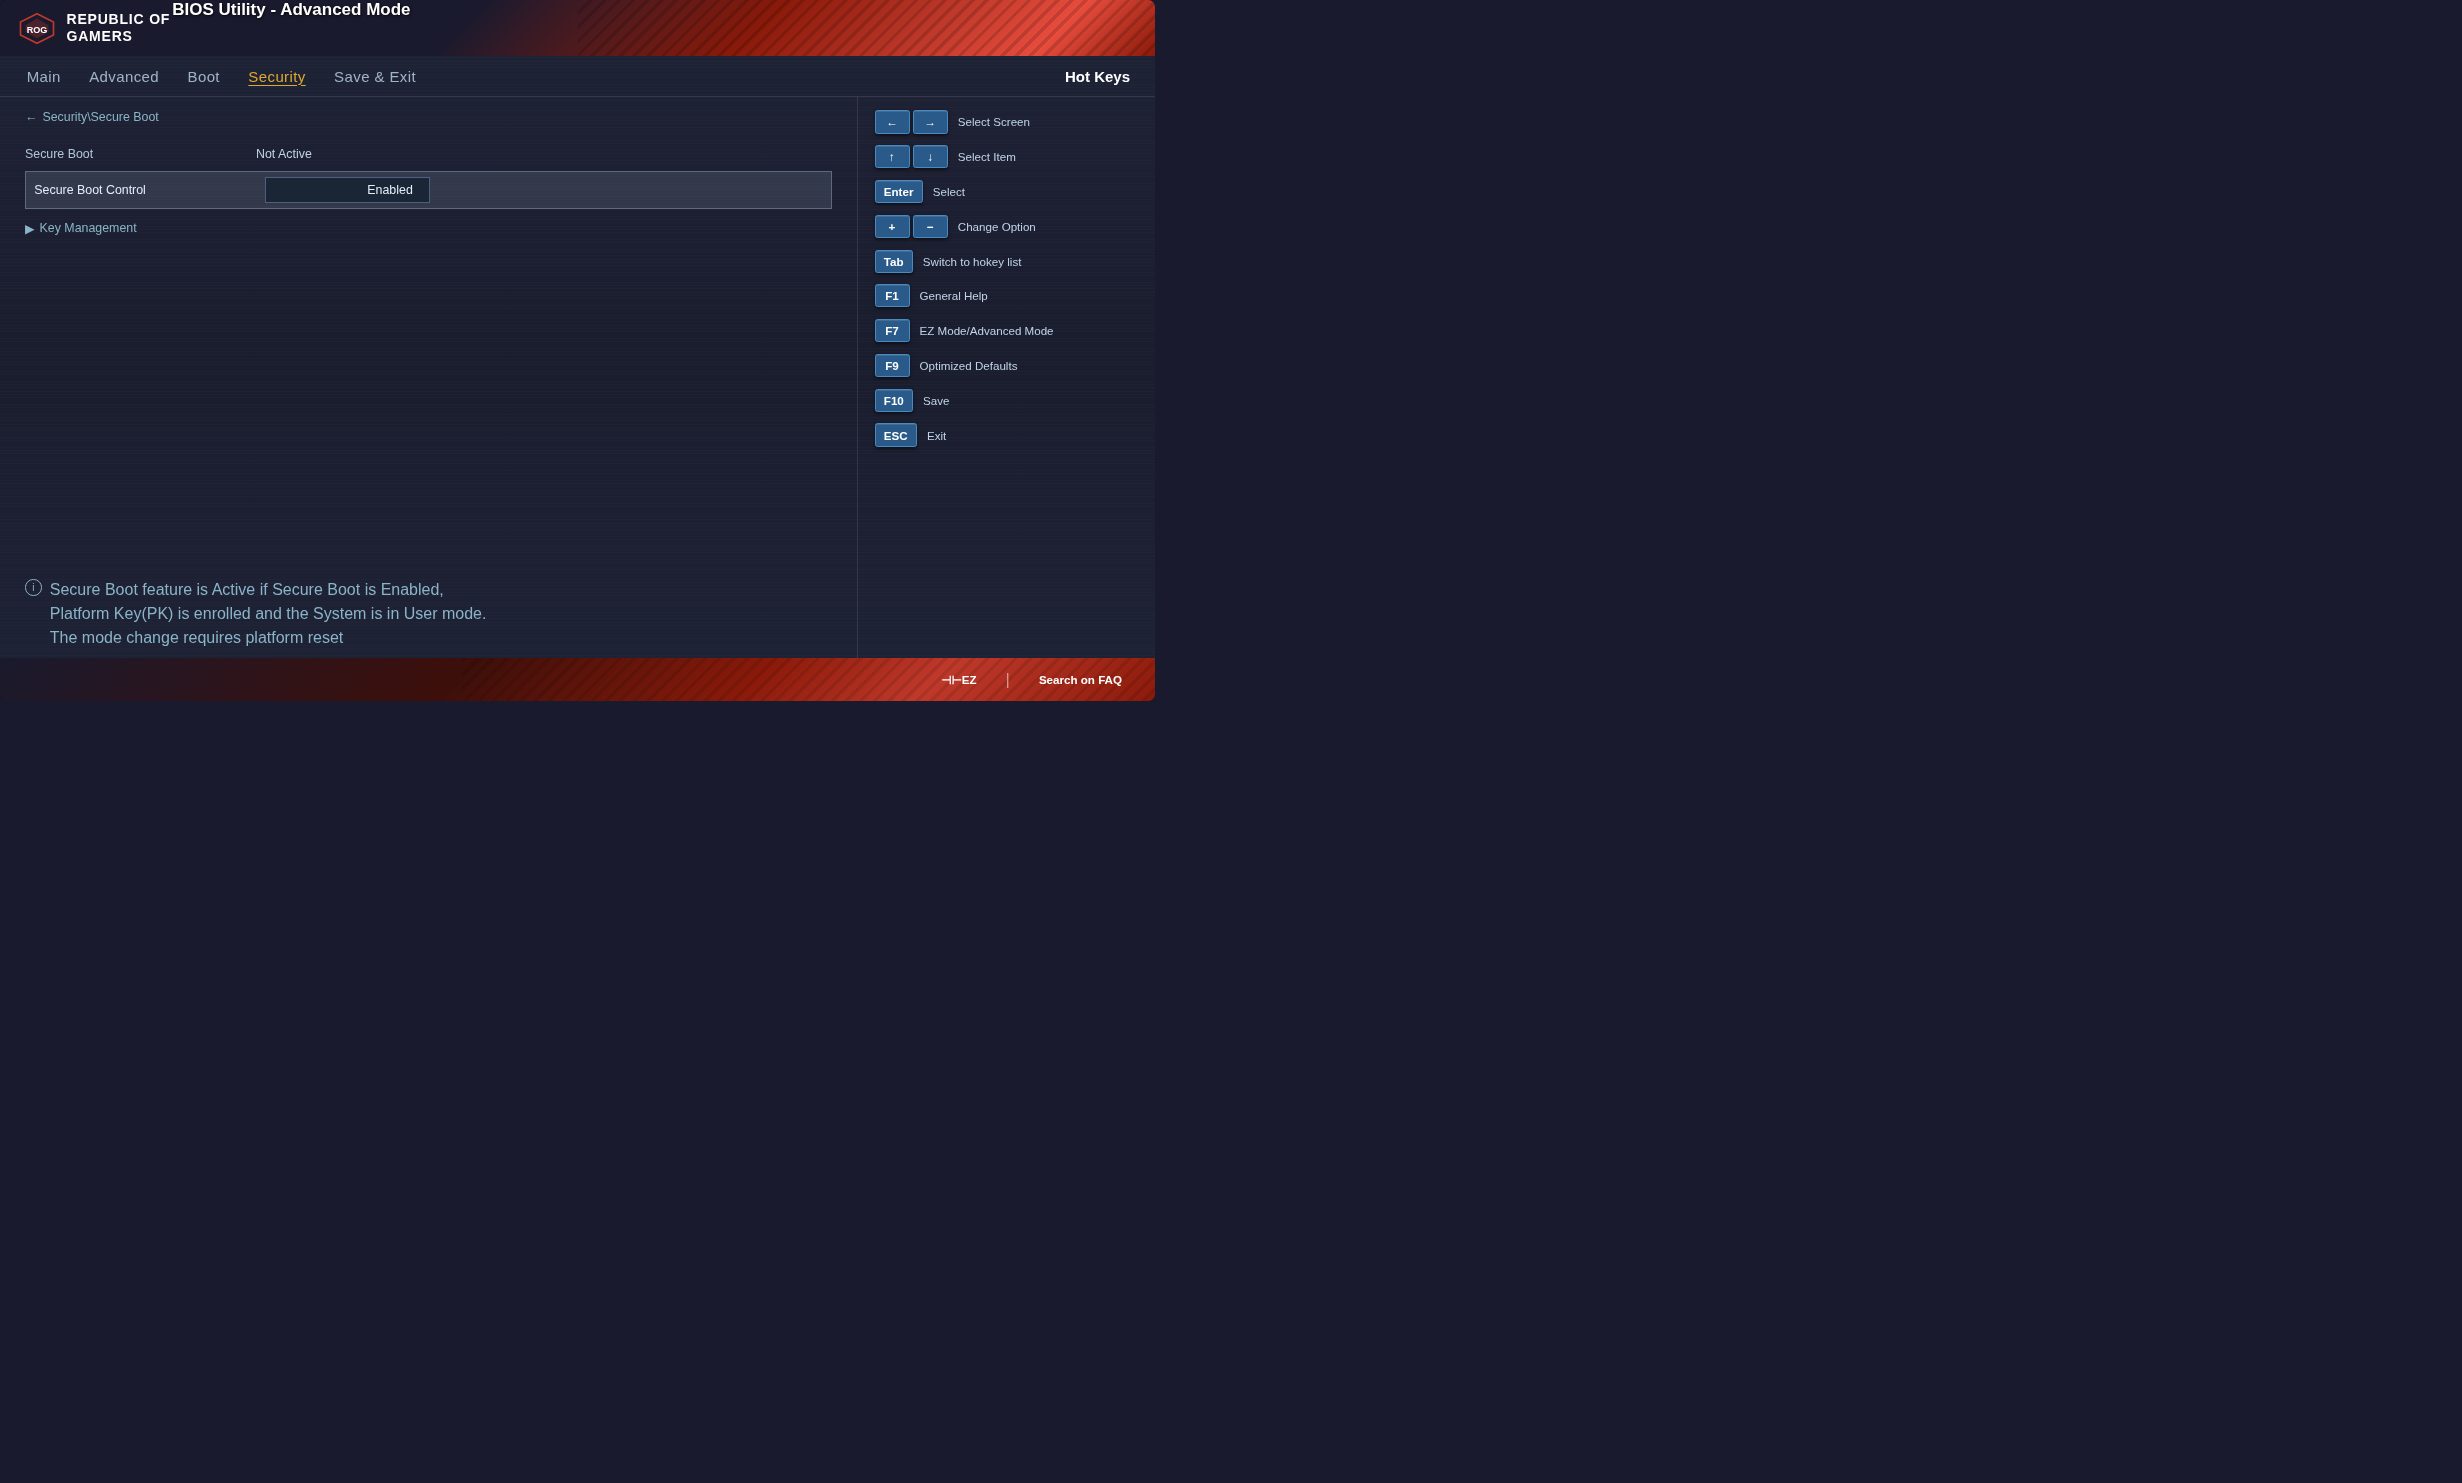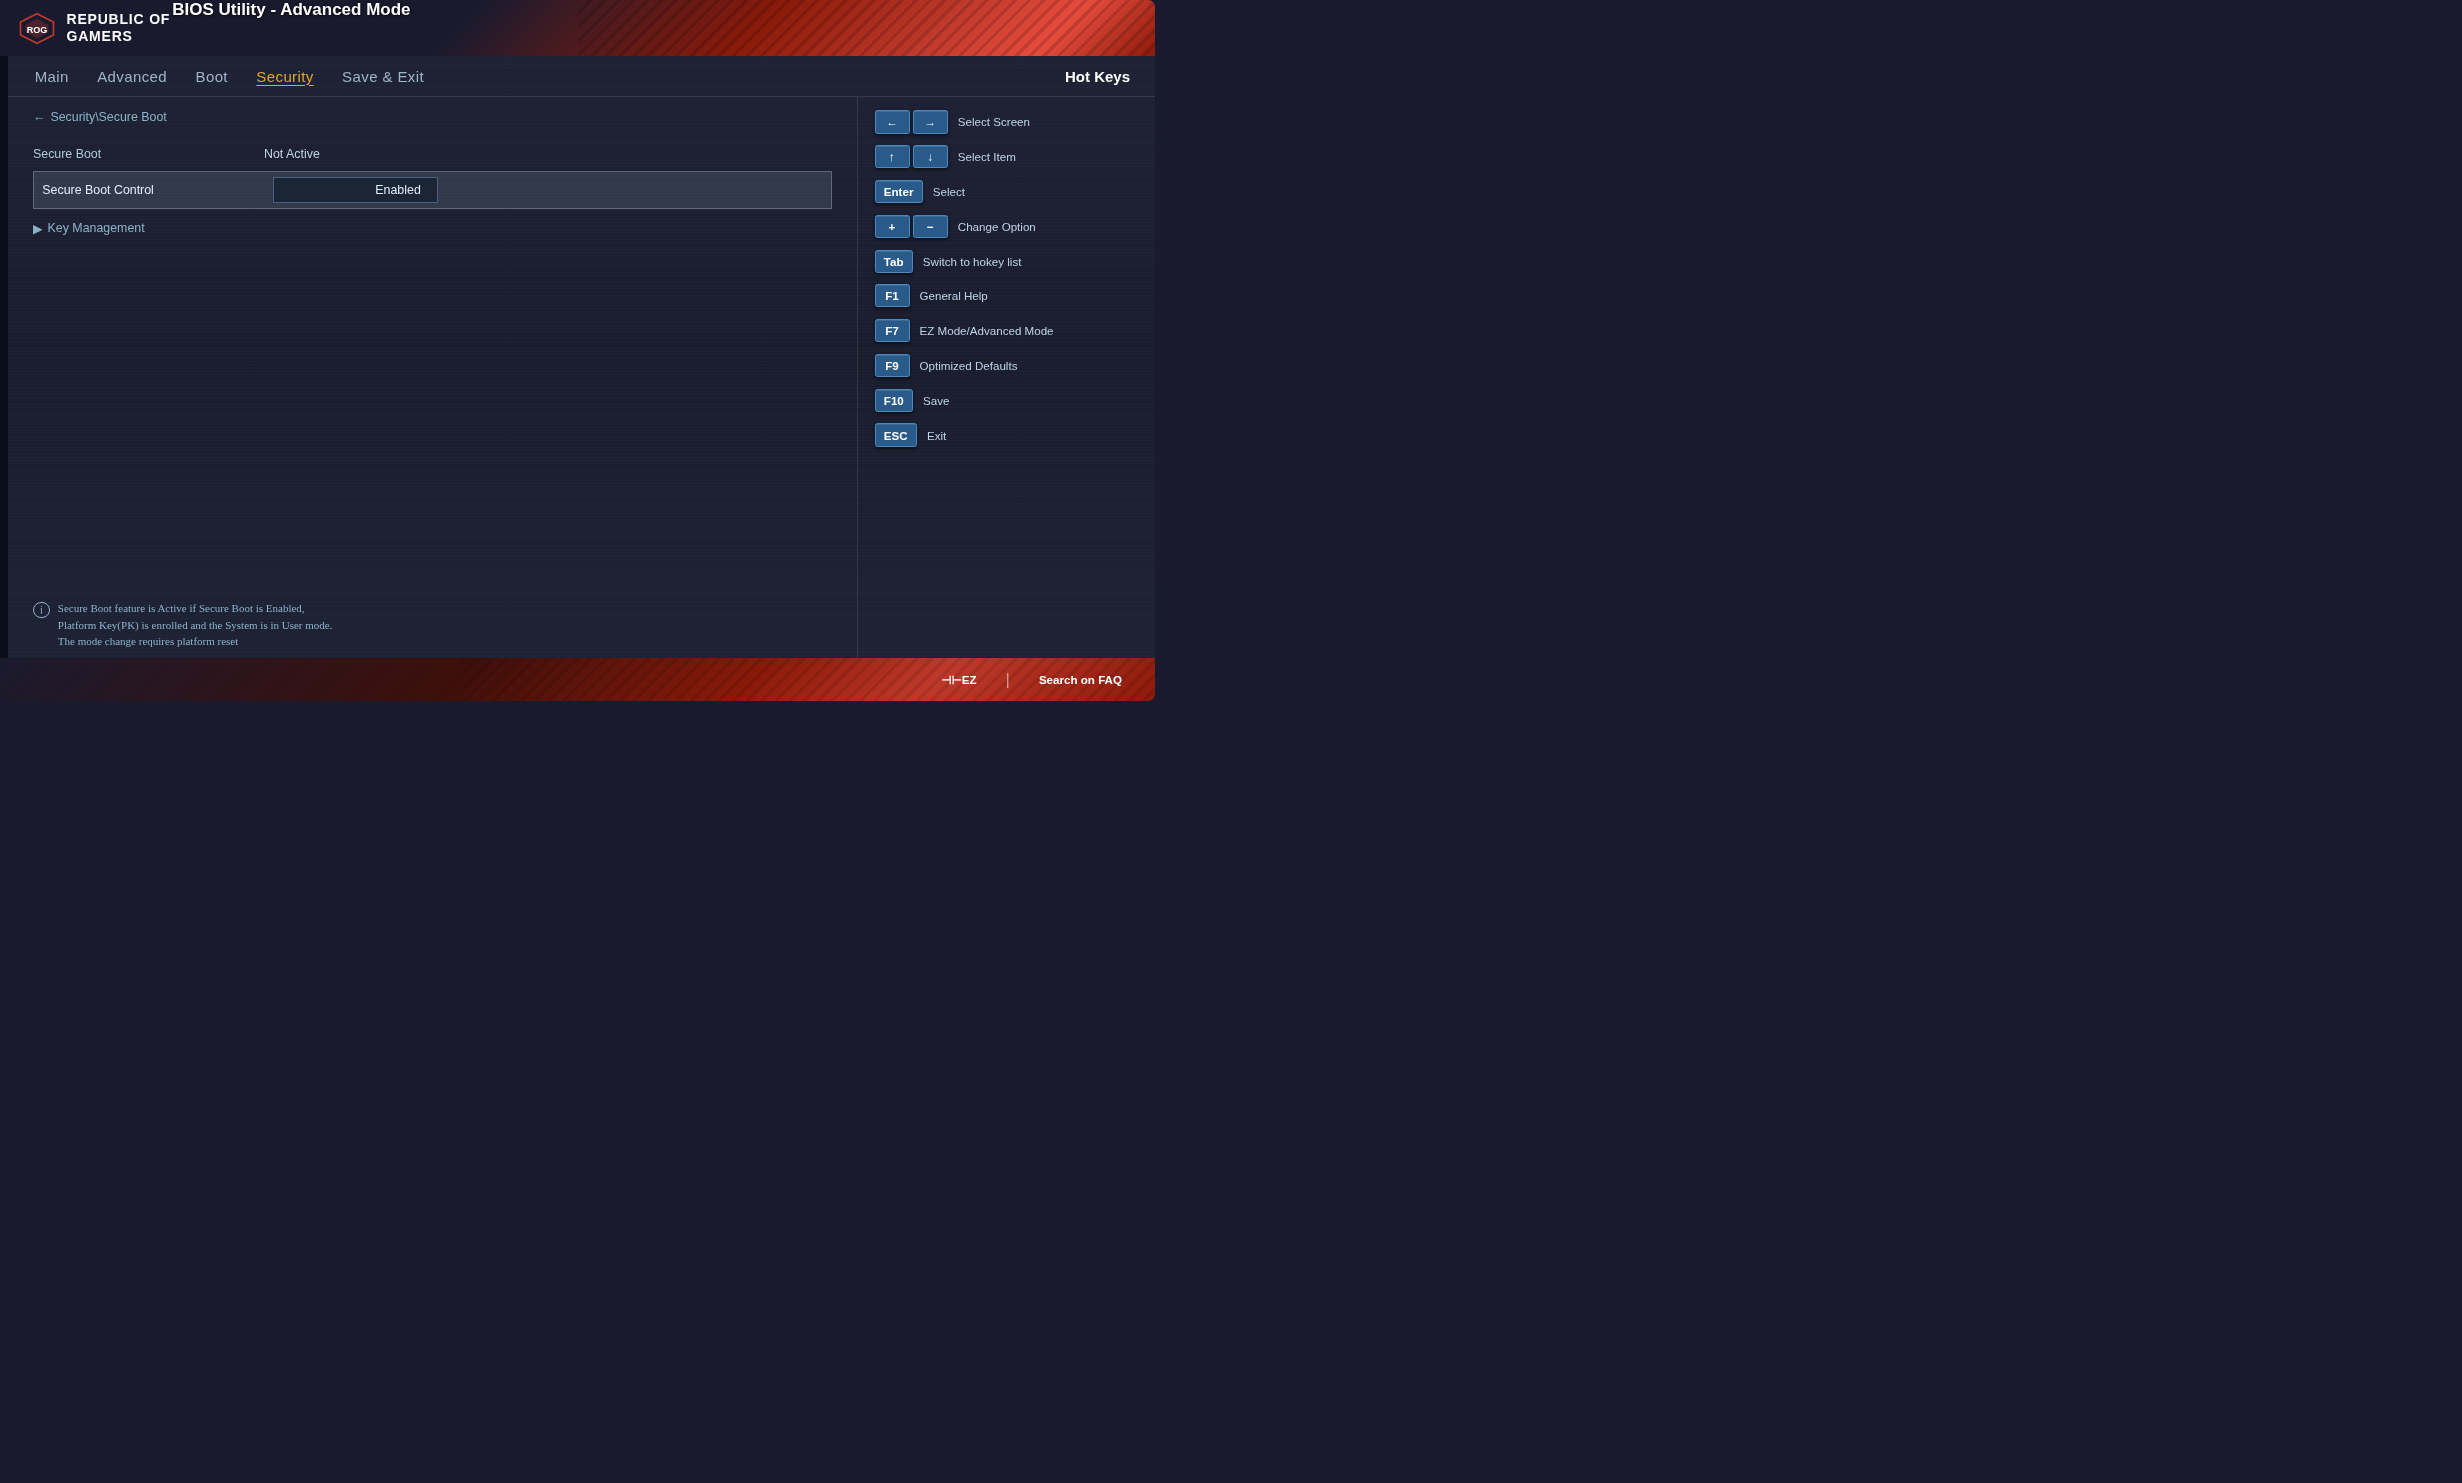--- a/index.html
+++ b/index.html
@@ -81,21 +81,20 @@
       text-shadow: 0.8px 0.8px 2.5px rgba(0,0,0,0.8);
     }
 
     
     .main-content {
       display: flex;
       flex-direction: column;
       height: calc(100% - 56px - 43px);
       background: linear-gradient(180deg, #1e2235 0%, #1a1d2e 50%, #1e2235 100%);
       position: relative;
-      margin-left: 8px;
     }
 
     
     .main-content::before {
       content: '';
       position: absolute;
       inset: 0;
       background: repeating-linear-gradient(
         0deg,
         transparent,
@@ -248,22 +247,21 @@
       justify-content: center;
       font-size: 10px;
       flex-shrink: 0;
       color: #8ab4c8;
       margin-top: 1.7px;
     }
 
     .info-text {
       line-height: 1.5;
       color: #8ab4c8;
-      font-size: 11px;
-      font-family: Liberation Serif, serif;
+      font-size: 16px;
     }
 
     
     .hotkeys-panel {
       width: 297px;
       padding: 13.2px 16.5px;
       flex-shrink: 0;
     }
 
     .hotkey-row {

